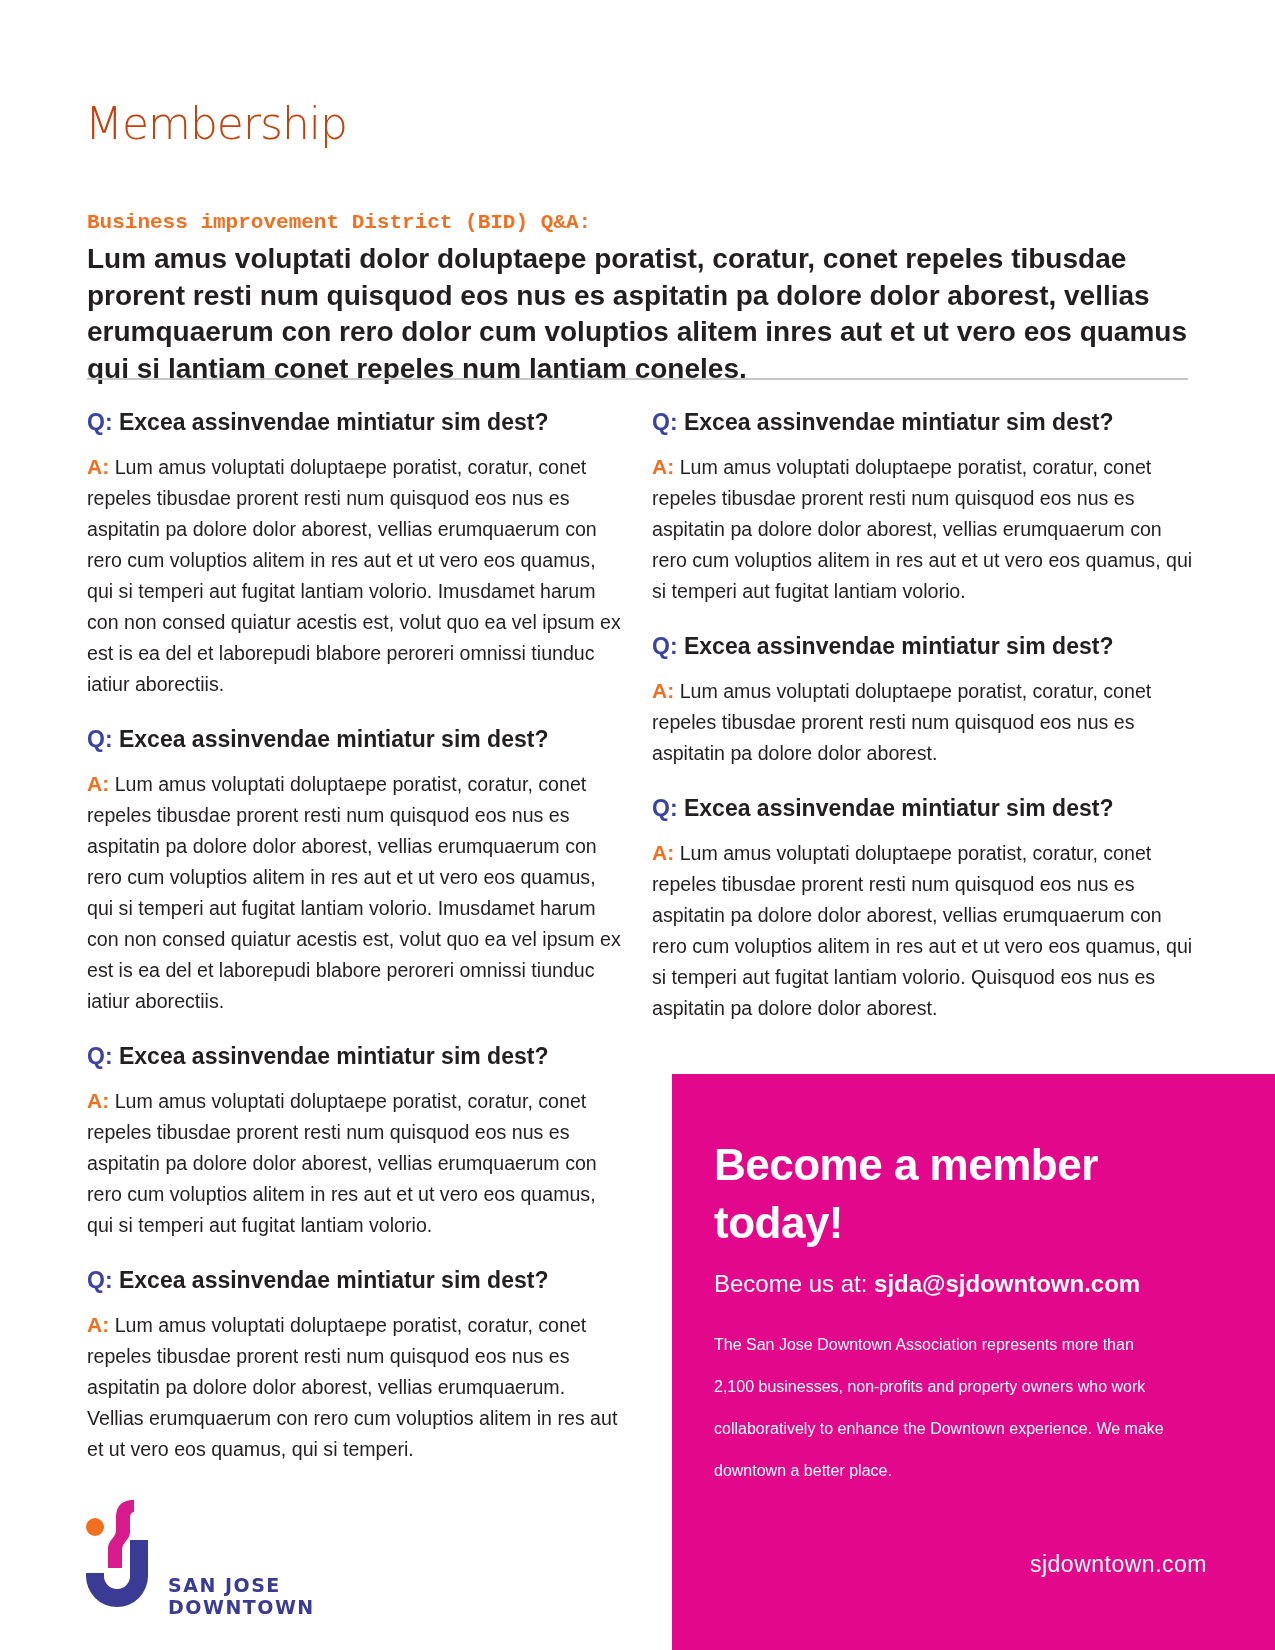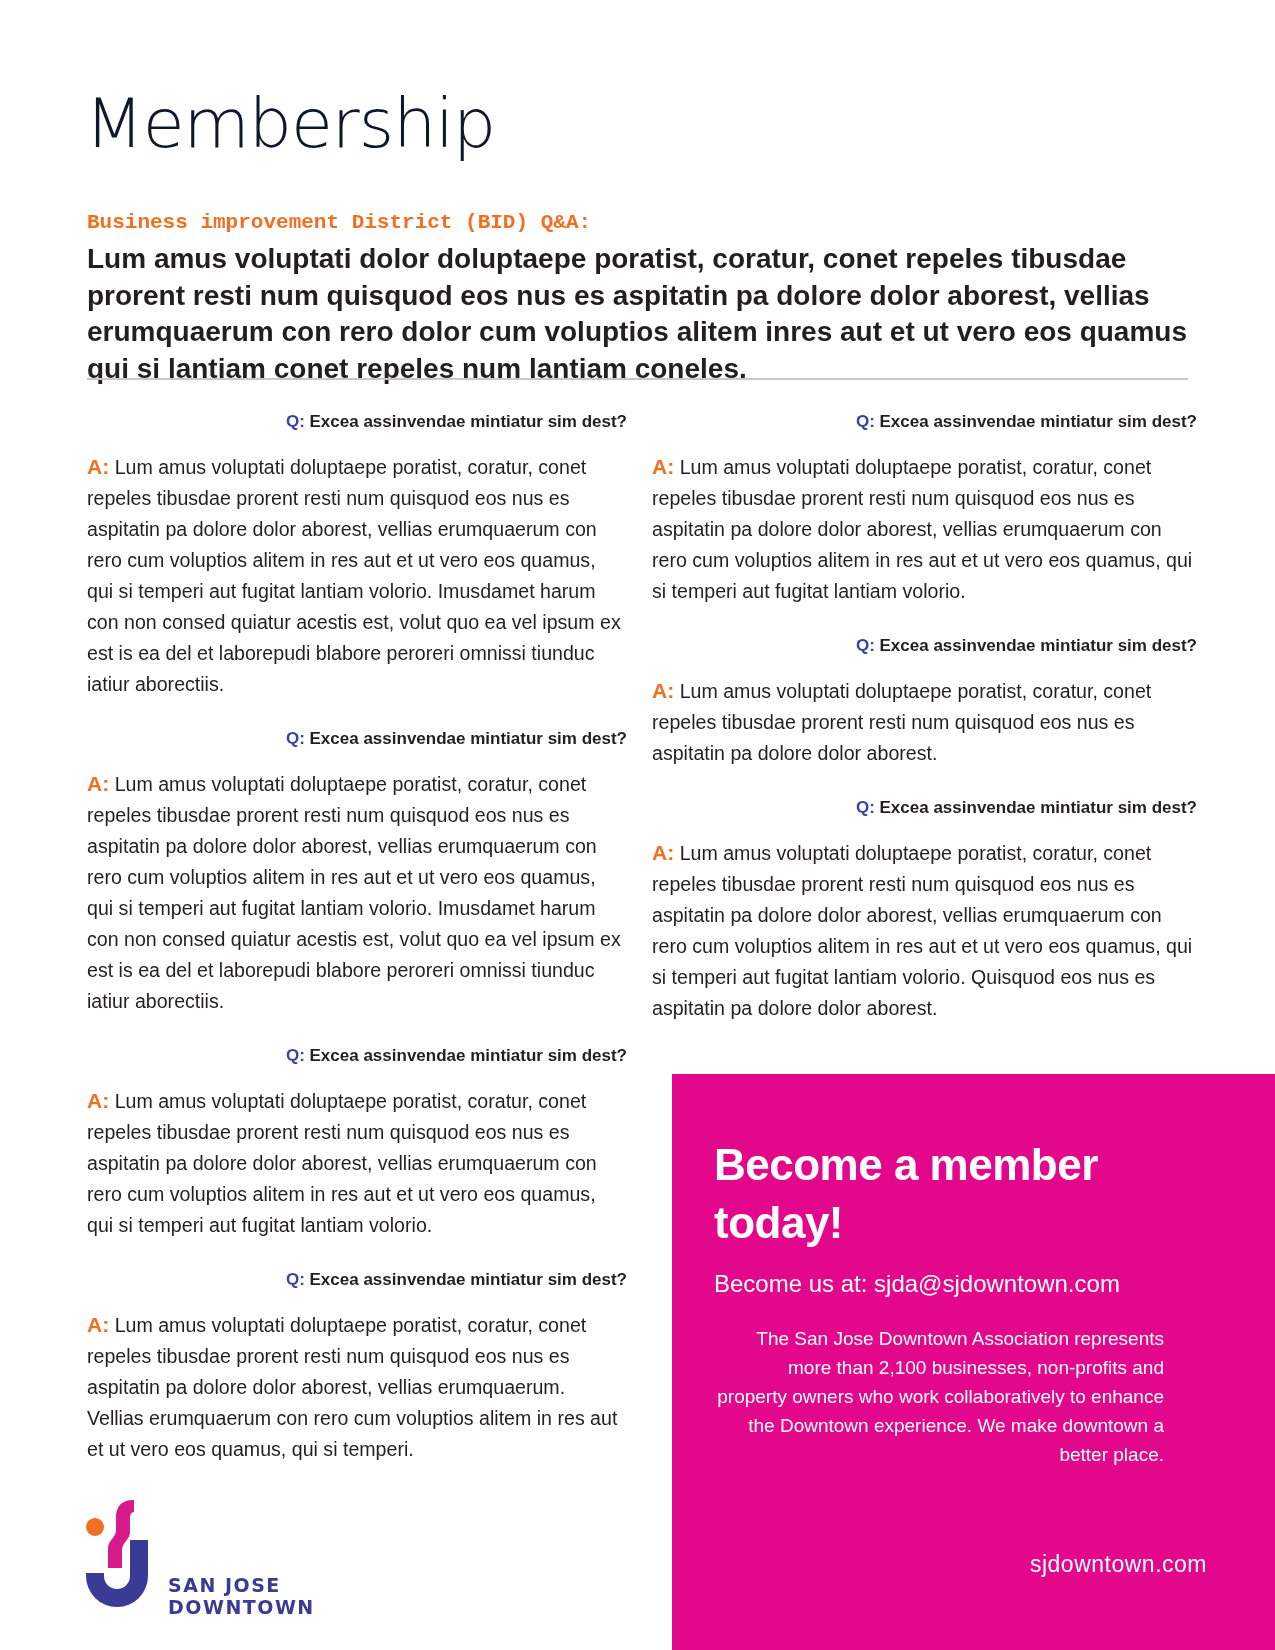--- a/index.html
+++ b/index.html
@@ -2,21 +2,21 @@
 <html><head>
 <meta charset="utf-8">
 <style>
   * { margin: 0; padding: 0; box-sizing: border-box; }
   html, body { width: 1275px; height: 1650px; background: #ffffff; overflow: hidden; }
   body { position: relative; font-family: "Liberation Sans", "DejaVu Sans", sans-serif; color: #231f20; }
 
   .page-title {
     position: absolute; left: 85px; top: 84px;
     font-family: "DejaVu Sans", sans-serif; font-weight: 300;
-    font-size: 68px; line-height: 80px; color: #0f172a; letter-spacing: -1px;
+    font-size: 44px; line-height: 80px; color: #c2410c; letter-spacing: -1px;
   }
   .bid-heading {
     position: absolute; left: 87px; top: 208px;
     font-family: Liberation Mono, monospace; font-weight: bold;
     font-size: 21px; line-height: 30px; color: #f26f21;
   }
   .intro {
     position: absolute; left: 87px; top: 241px; width: 1110px;
     font-family: "Liberation Sans", sans-serif; font-weight: bold;
     font-size: 28px; line-height: 36.5px; color: #231f20;
@@ -25,21 +25,21 @@
     position: absolute; left: 87px; top: 378px; width: 1101px; height: 2px; background: #c8c8c8;
   }
 
   .col { position: absolute; top: 407px; }
   .col-left { left: 87px; width: 540px; }
   .col-right { left: 652px; width: 545px; }
 
   .qa { margin-bottom: 24px; }
   .q {
     font-family: "Liberation Sans", sans-serif; font-weight: bold;
-    font-size: 17px; line-height: 30px; color: #231f20; margin-bottom: 14px; text-align: right;
+    font-size: 23px; line-height: 30px; color: #231f20; margin-bottom: 14px;
   }
   .q .q-label { color: #3a43a0; }
   .a {
     font-family: Liberation Sans, sans-serif;
     font-size: 19.6px; line-height: 31px; color: #231f20;
   }
   .a .a-label { color: #f26f21; font-weight: bold; font-size: 21px; }
 
   .cta {
     position: absolute; left: 672px; top: 1074px; width: 623px; height: 576px;
@@ -47,24 +47,24 @@
   }
   .cta-title {
     position: absolute; left: 42px; top: 62px; width: 480px;
     font-family: "Liberation Sans", sans-serif; font-weight: bold;
     font-size: 44px; line-height: 58px; letter-spacing: -0.5px;
   }
   .cta-email {
     position: absolute; left: 42px; top: 194px;
     font-size: 24px; line-height: 32px;
   }
-  .cta-email .email-link { font-weight: normal; color: #ffffff; text-decoration: none; }
+  .cta-email .email-link { font-weight: bold; color: #ffffff; text-decoration: none; }
   .cta-desc {
     position: absolute; left: 42px; top: 250px; width: 450px;
-    font-size: 19px; line-height: 29px; text-align: right;
+    font-size: 16px; line-height: 42px;
   }
   .cta-site {
     position: absolute; right: 88px; top: 475px;
     font-size: 23px; line-height: 30px; font-weight: normal; color: #ffffff; text-decoration: none;
     letter-spacing: 0.5px;
   }
 
   .logo { position: absolute; left: 86px; top: 1500px; width: 230px; height: 110px; }
   .logo-mark { position: absolute; left: 0; top: 0; width: 70px; height: 108px; }
   .logo-text {

